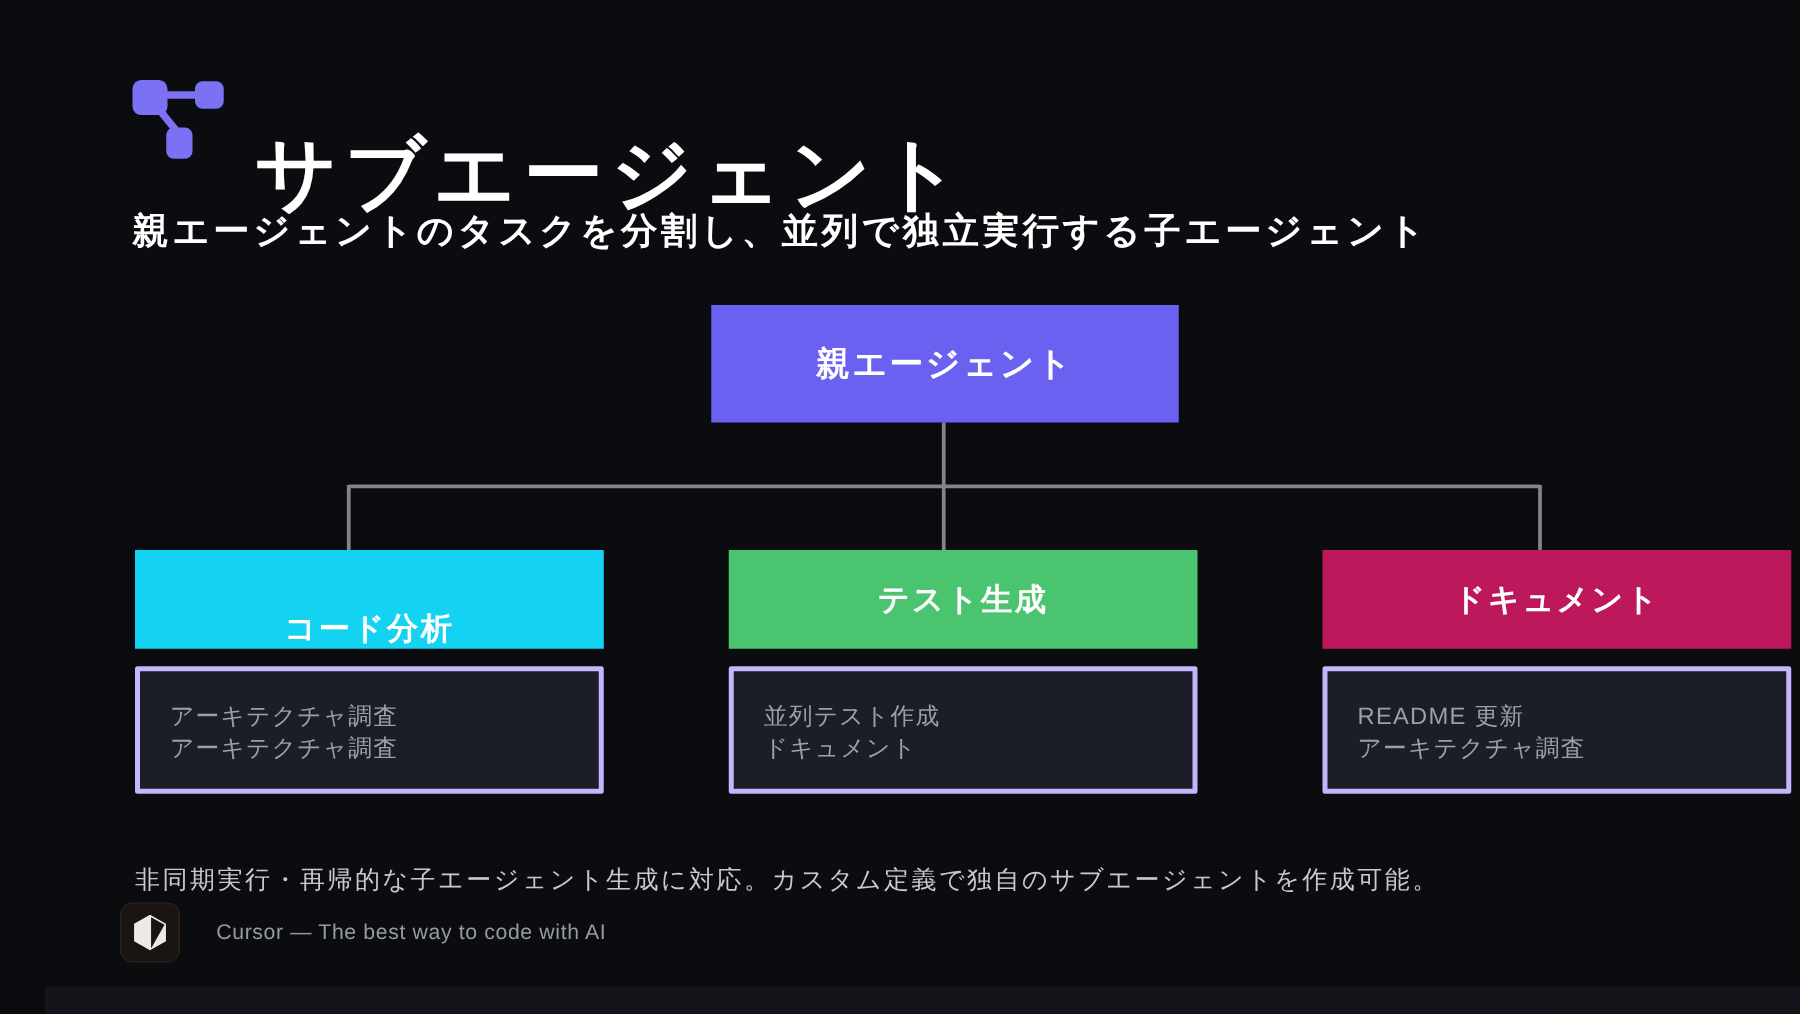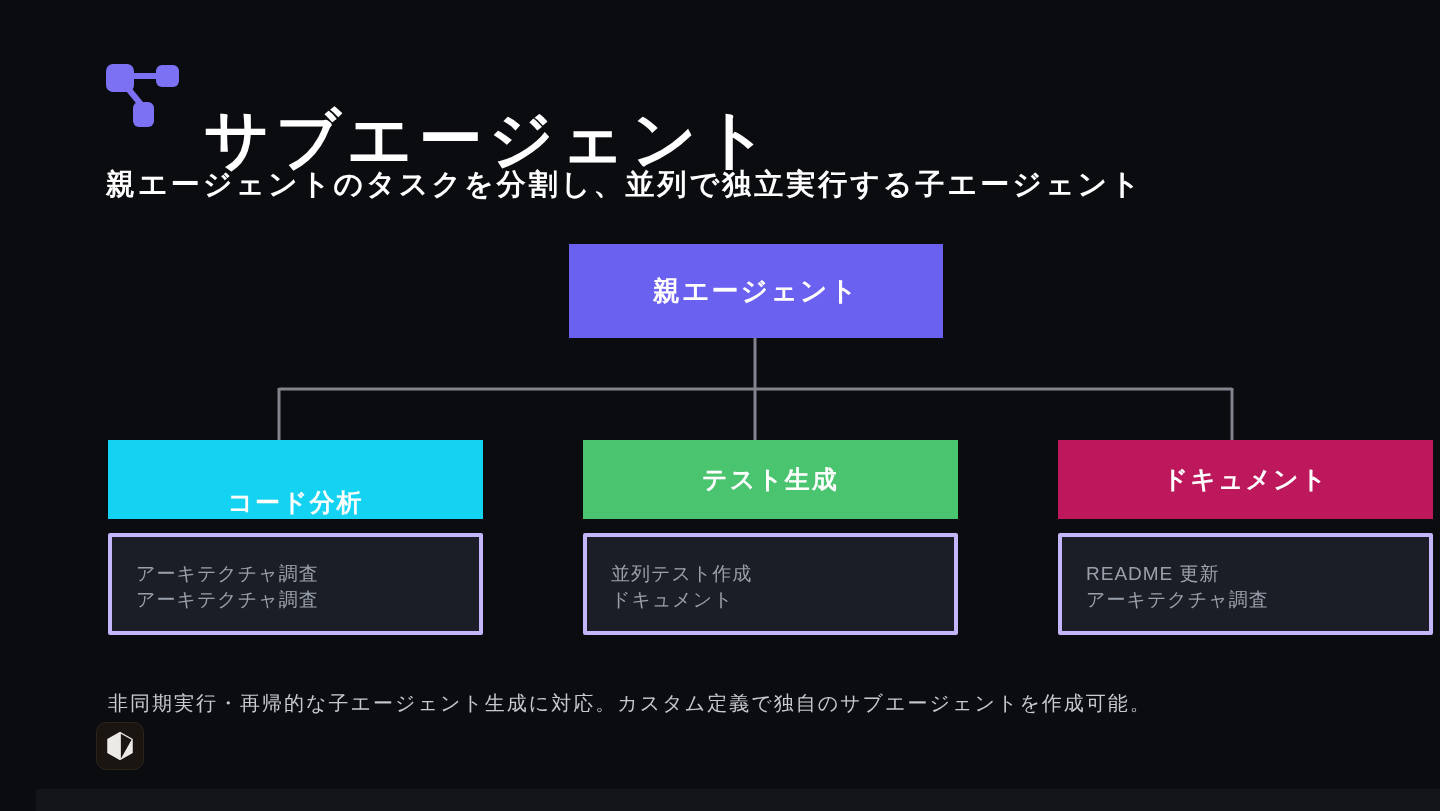--- a/index.html
+++ b/index.html
@@ -204,17 +204,18 @@
 
   <p class="note">非同期実行・再帰的な子エージェント生成に対応。カスタム定義で独自のサブエージェントを作成可能。</p>
 
   <div class="footer">
     <div class="logo-badge">
       <svg width="34" height="34" viewBox="0 0 24 24" aria-hidden="true">
         <polygon points="12,2 21,7 21,17 12,22 3,17 3,7" fill="#eceae5"></polygon>
         <polygon points="12.6,3.4 20.2,7.6 12.6,21" fill="#1a1510"></polygon>
       </svg>
     </div>
+    <span class="footer-text">Cursor — The best way to code with AI</span>
   </div>
 
   <div class="bottom-band"></div>
 
 </div>
 
 </body></html>

